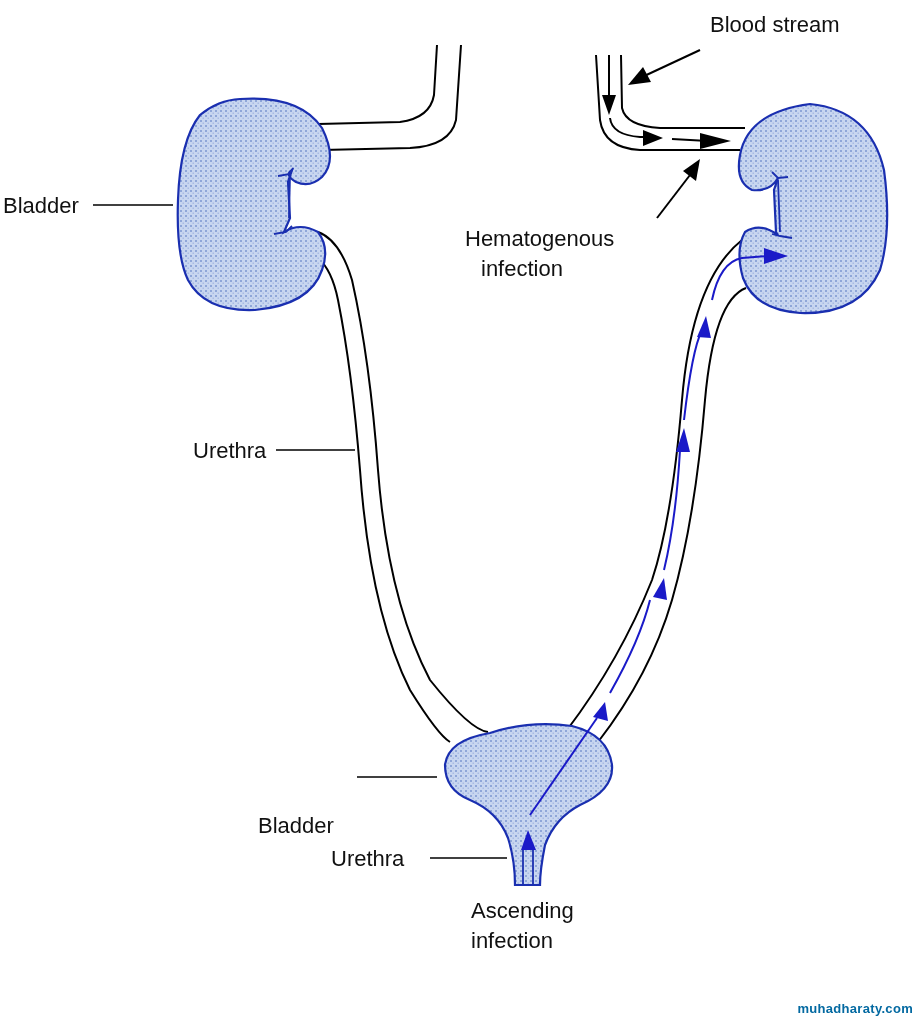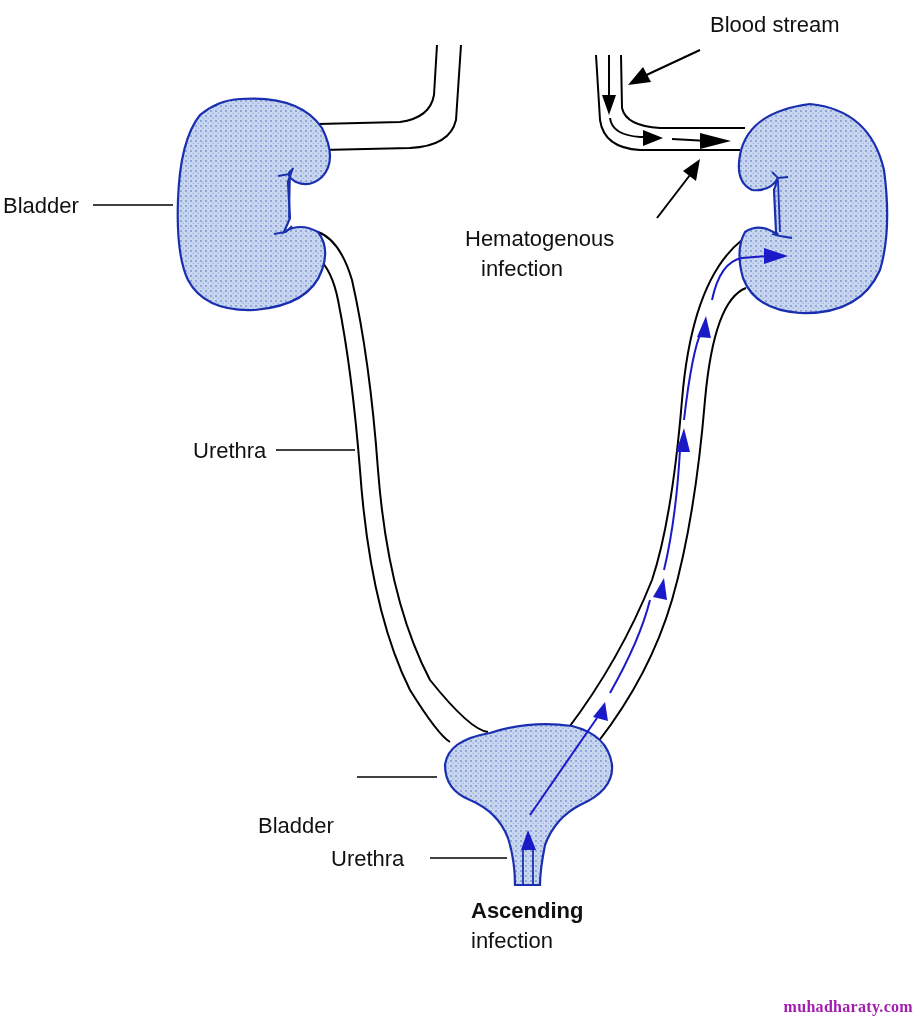--- a/index.html
+++ b/index.html
@@ -1,19 +1,19 @@
 <!DOCTYPE html>
 <html><head>
 <meta charset="utf-8">
 <style>
   html, body { margin: 0; padding: 0; background: #ffffff; }
   body { width: 921px; height: 1026px; position: relative; overflow: hidden; font-family: "Liberation Sans", sans-serif; }
   svg { position: absolute; left: 0; top: 0; }
   .label { position: absolute; font-size: 22px; color: #111; line-height: 30px; white-space: nowrap; }
-  .watermark { position: absolute; right: 8px; bottom: 10px; font-family: Liberation Serif, serif; font-weight: bold; font-size: 16px; color: #a21caf; letter-spacing: 0.3px; }
+  .watermark { position: absolute; right: 8px; bottom: 10px; font-family: Liberation Sans, sans-serif; font-weight: bold; font-size: 13px; color: #0369a1; letter-spacing: 0.3px; }
 </style>
 </head>
 <body>
 
 <svg width="921" height="1026" viewBox="0 0 921 1026">
   <defs>
     <pattern id="dots" width="5" height="5" patternUnits="userSpaceOnUse">
       <rect width="5" height="5" fill="#c8d6f0"></rect>
       <rect x="0" y="0" width="2" height="2" fill="#8fa6d8"></rect>
       <rect x="2.5" y="2.5" width="1.5" height="1.5" fill="#a9bbe3"></rect>
@@ -110,16 +110,16 @@
   </g>
 </svg>
 
 <div class="label" style="left:3px; top:191px;">Bladder</div>
 <div class="label" style="left:193px; top:436px;">Urethra</div>
 <div class="label" style="left:258px; top:763px;margin-top:48px;">Bladder</div>
 <div class="label" style="left:331px; top:844px;">Urethra</div>
 <div class="label" style="left:710px; top:10px;">Blood stream</div>
 <div class="label" style="left:465px; top:224px;">Hematogenous</div>
 <div class="label" style="left:481px; top:254px;">infection</div>
-<div class="label" style="left:471px; top:896px;font-weight:bold;">Ascending</div>
+<div class="label" style="left:471px; top:896px;">Ascending</div>
 <div class="label" style="left:471px; top:926px;">infection</div>
 
 <div class="watermark">muhadharaty.com</div>
 
 </body></html>

